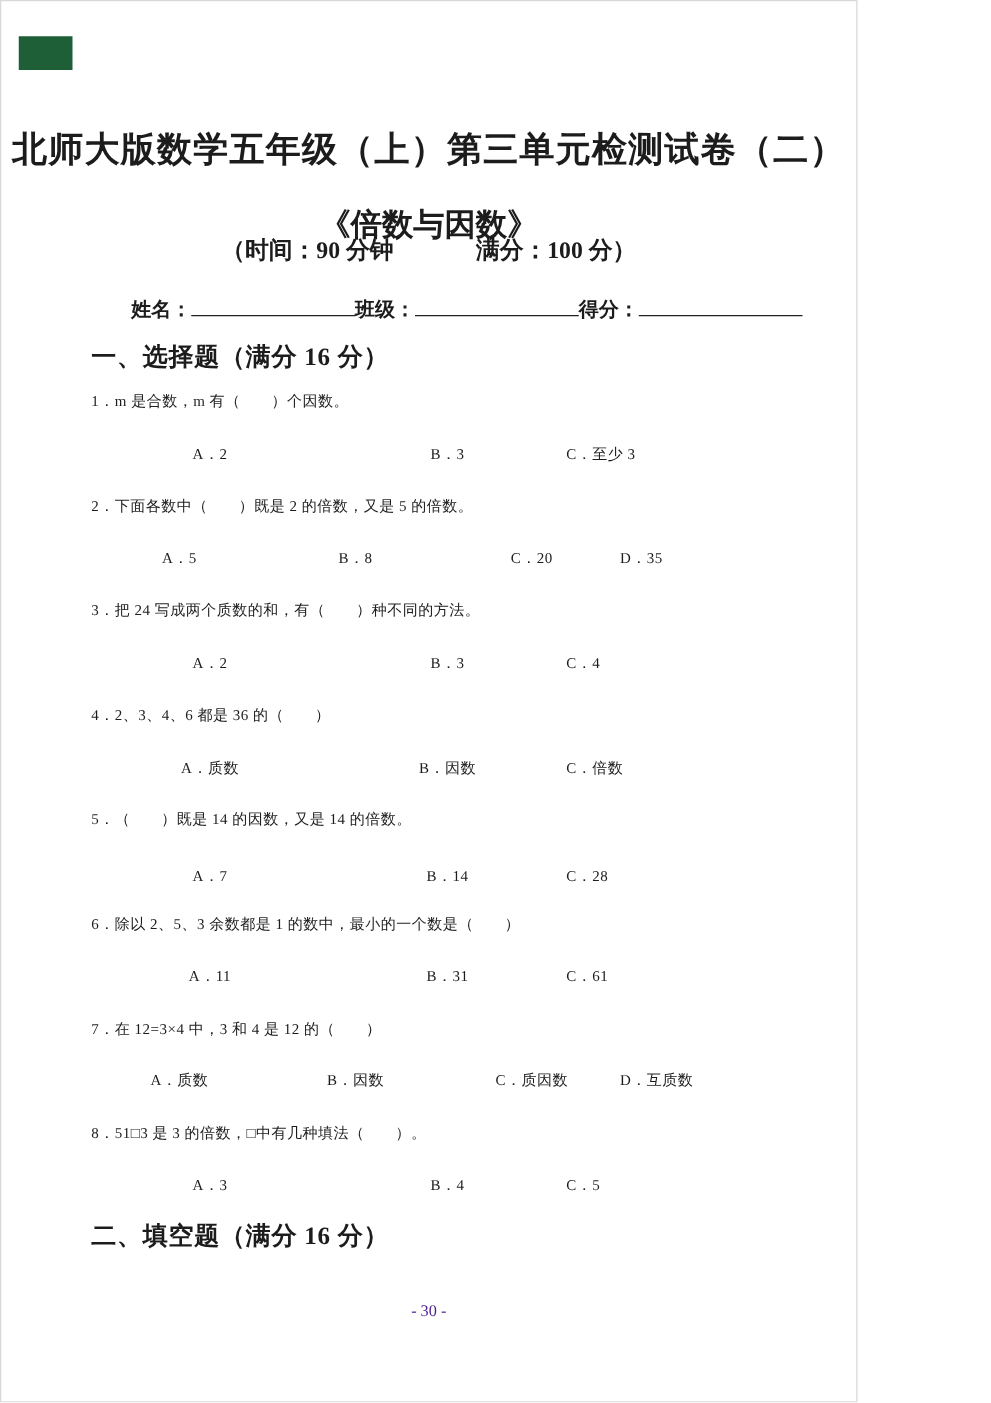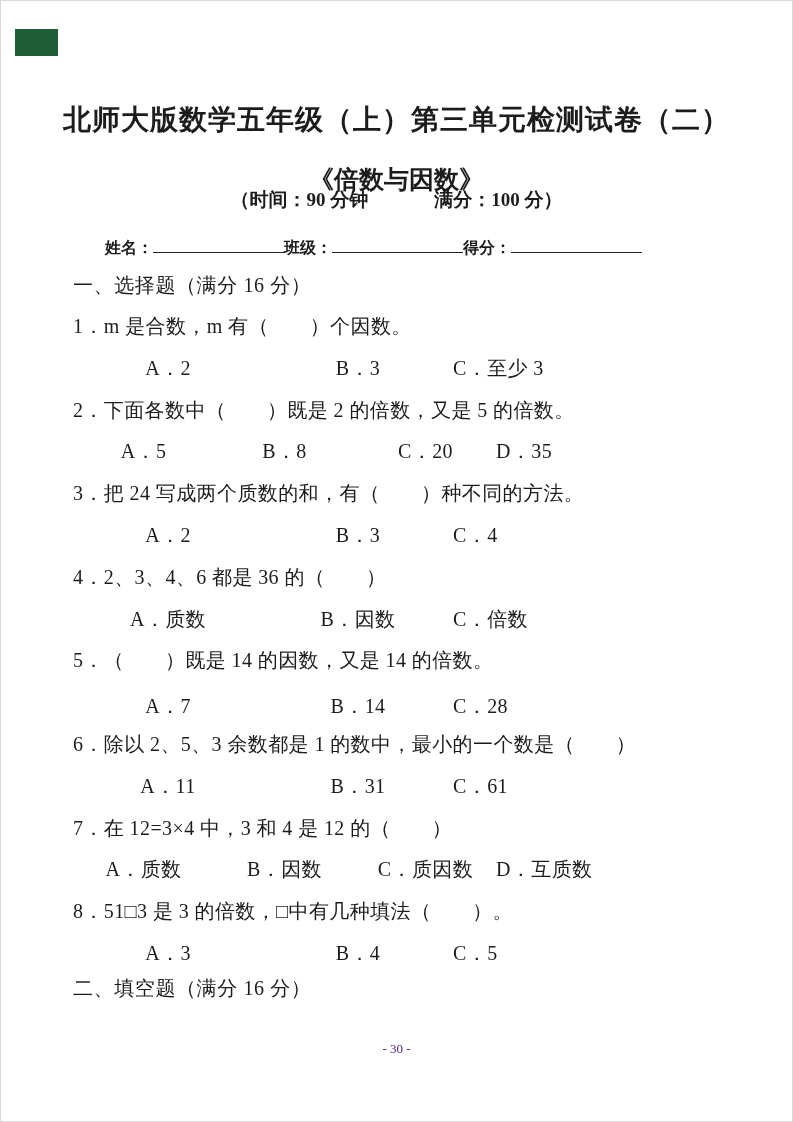--- a/index.html
+++ b/index.html
@@ -1,18 +1,18 @@
 <!DOCTYPE html>
 <html><head>
 <meta charset="utf-8">
 <style>
   html,body{margin:0;padding:0;background:#ffffff;}
   .page{
     position:relative;
-    width:793px;height:1122px;
+    width:686px;height:1122px;
     background:#ffffff;
     border:1px solid #d9d9d9;
     box-sizing:border-box;
     font-family:"Liberation Serif","DejaVu Serif",serif;
     color:#1c1c1c;
     overflow:hidden;
   }
   .corner-mark{
     position:absolute;left:14px;top:28px;width:43px;height:27px;
   }
@@ -22,22 +22,22 @@
   .meta{top:186px;font-size:19px;font-weight:bold;}
   .meta-gap{margin-left:66px;}
   .info-row{
     position:absolute;left:104px;top:226px;
     font-size:16px;font-weight:bold;white-space:pre;
   }
   .blank{
     display:inline-block;width:131px;height:25px;
     border-bottom:1.6px solid #222222;
   }
-  .line{position:absolute;left:72px;white-space:pre;font-size:20px;letter-spacing:0.4px;}
-  .heading{font-size:20px;font-weight:normal;letter-spacing:0.6px;}
+  .line{position:absolute;left:72px;white-space:pre;font-size:12px;letter-spacing:0.4px;}
+  .heading{font-size:20px;font-weight:bold;letter-spacing:0.6px;}
   .opt{display:inline-block;text-align:center;}
   .o3{width:190px;}
   .o4{width:141px;}
   .footer{top:1040px;font-size:13px;color:#4c1d95;}
 </style>
 </head>
 <body>
 
 <div class="page">
 

